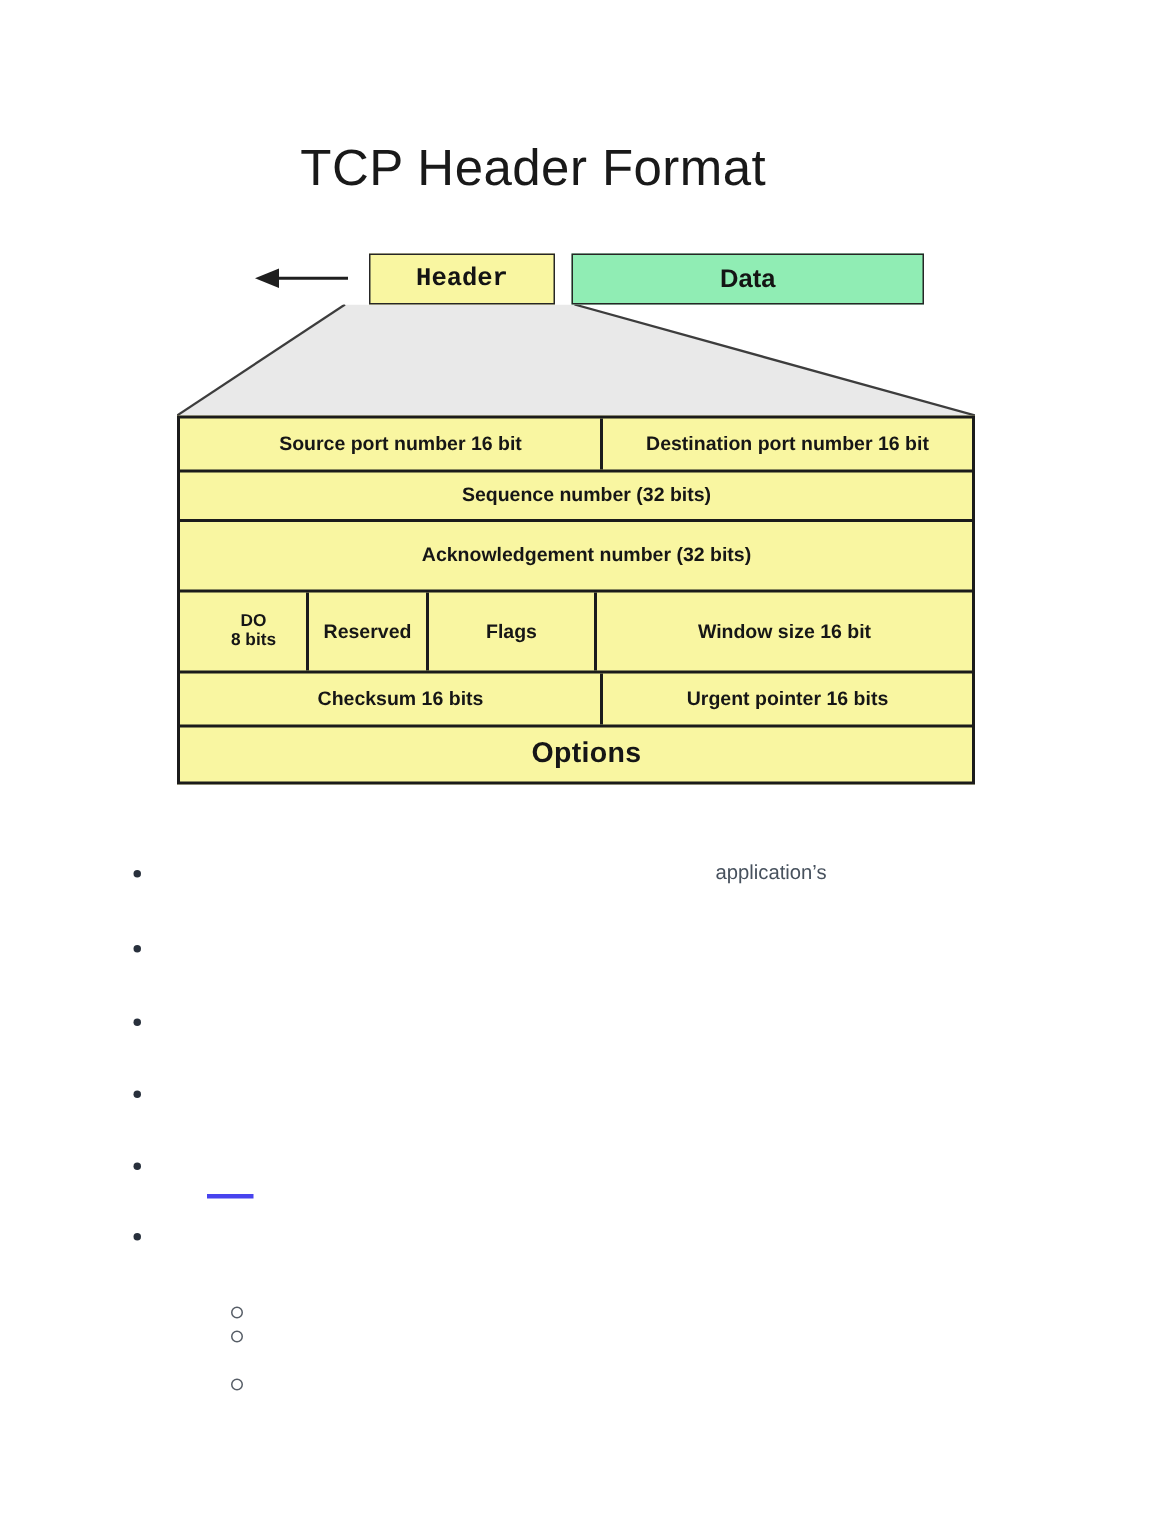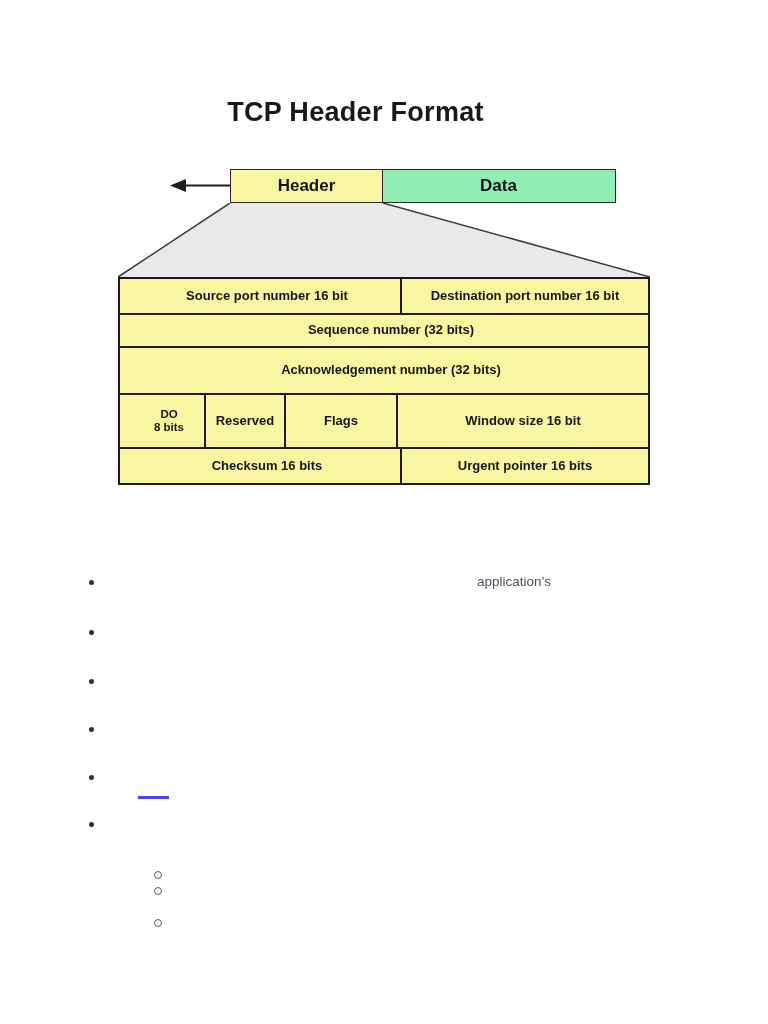--- a/index.html
+++ b/index.html
@@ -9,29 +9,29 @@
     --link-blue:#4843EE;
     --line:#1B1B1B;
   }
   html,body{margin:0;padding:0;background:#ffffff;}
   .page{
     position:relative;width:768px;height:1024px;background:#ffffff;overflow:hidden;
     font-family:"Liberation Sans", sans-serif;
   }
   .title{
     position:absolute;top:96px;left:0;width:711px;margin:0;
-    text-align:center;font-size:27px;line-height:32px;font-weight:bold;
+    text-align:center;font-size:34px;line-height:32px;font-weight:normal;
     color:#191919;letter-spacing:.3px;
   }
   .pkt{
     position:absolute;top:169px;height:34px;box-sizing:border-box;
     border:1.7px solid #262626;display:flex;align-items:center;justify-content:center;
     font-size:17px;font-weight:bold;color:#141414;
   }
-  .header-box{left:230px;width:153px;background:var(--header-yellow,#F9F6A1);z-index:2;}
+  .header-box{left:246px;width:124px;background:var(--header-yellow,#F9F6A1);z-index:2;font-family:Liberation Mono, monospace;}
   .data-box{left:381px;width:235px;background:var(--data-green,#90EDB4);z-index:1;}
   .arrow{position:absolute;left:170px;top:177px;}
   .funnel{position:absolute;left:118px;top:203px;}
   .tcp-table{
     position:absolute;left:118px;top:277px;width:532px;box-sizing:border-box;
     border:2px solid var(--line,#1B1B1B);background:var(--header-yellow,#F9F6A1);
   }
   .trow{display:flex;width:100%;box-sizing:border-box;padding-left:14px;}
   .trow + .trow{border-top:2px solid var(--line,#1B1B1B);}
   .r1{height:34px;}.r2{height:33px;}.r3{height:47px;}.r4{height:54px;}.r5{height:36px;}.r6{height:38px;}
@@ -106,20 +106,23 @@
         <span>8 bits</span>
       </div>
       <div class="tcell w80">Reserved</div>
       <div class="tcell w112">Flags</div>
       <div class="tcell grow">Window size 16 bit</div>
     </div>
     <div class="trow r5">
       <div class="tcell w266">Checksum 16 bits</div>
       <div class="tcell grow">Urgent pointer 16 bits</div>
     </div>
+    <div class="trow r6">
+      <div class="tcell grow options-cell">Options</div>
+    </div>
   </div>
 
   <span class="bullet b1"></span>
   <span class="bullet b2"></span>
   <span class="bullet b3"></span>
   <span class="bullet b4"></span>
   <span class="bullet b5"></span>
   <span class="bullet b6"></span>
 
   <span class="frag">application’s</span>

